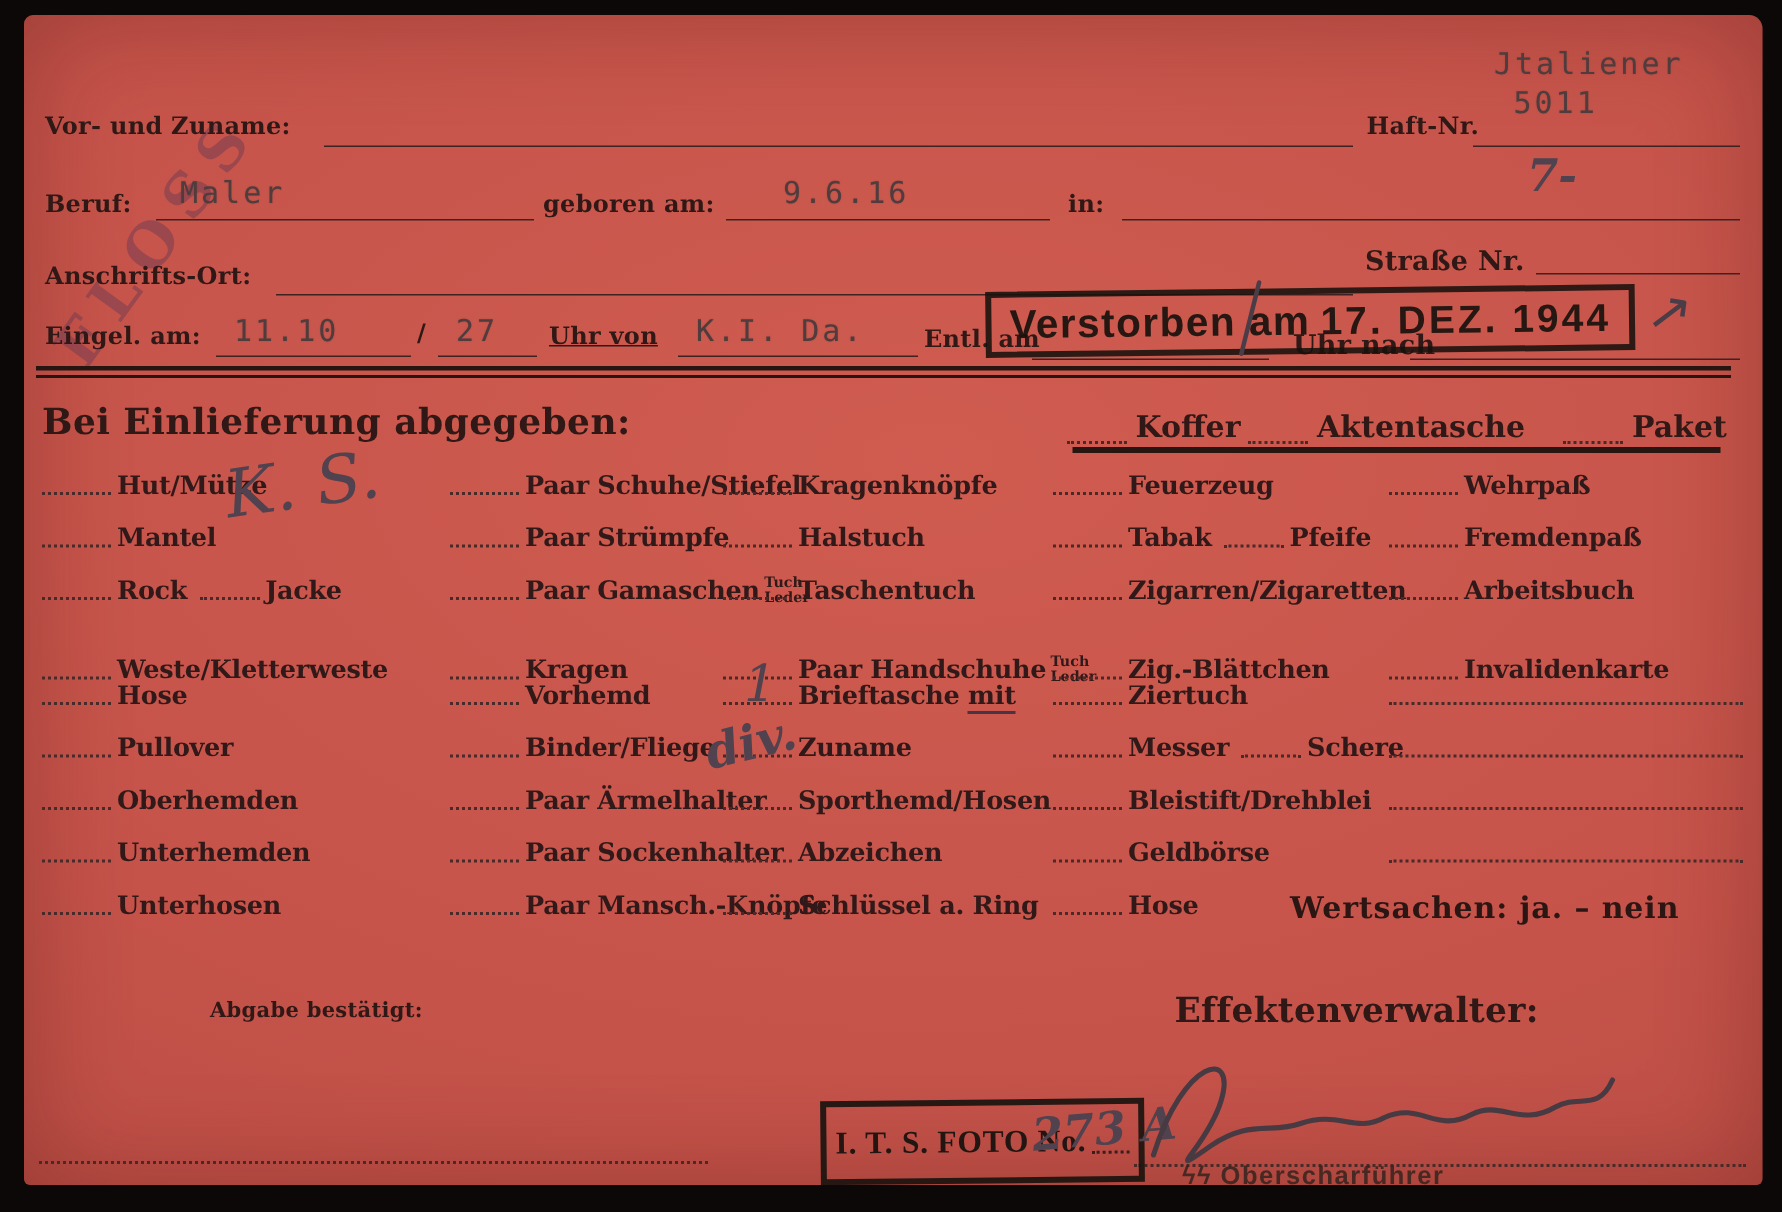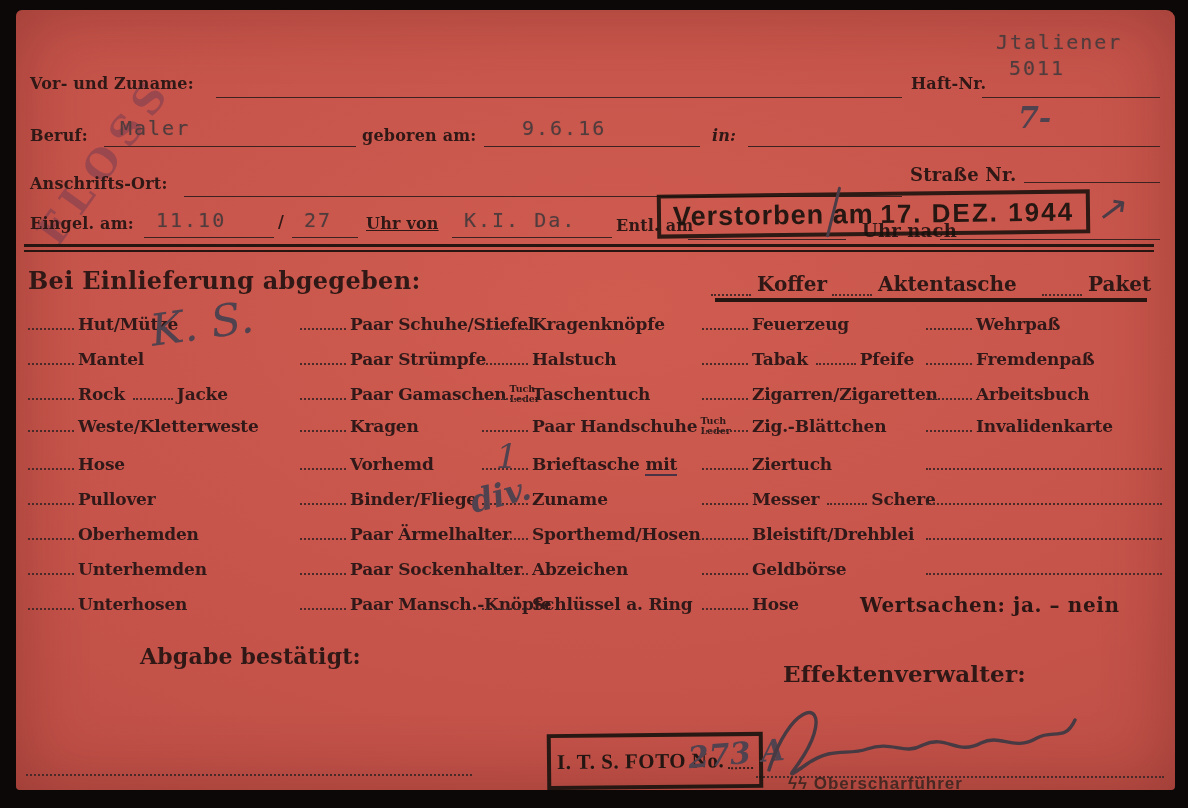--- a/index.html
+++ b/index.html
@@ -93,21 +93,21 @@
   <div class="fline" style="left:966px;top:87px;width:178px;"></div>
   <div class="typed" style="left:993px;top:46px;">5011</div>
   <div class="hand" style="left:1002px;top:90px;font-size:30px;font-weight:700;">7-</div>
 
   <div class="flabel" style="left:14px;top:116px;">Beruf:</div>
   <div class="fline" style="left:88px;top:136px;width:252px;"></div>
   <div class="typed" style="left:104px;top:106px;">Maler</div>
   <div class="flabel" style="left:346px;top:116px;">geboren am:</div>
   <div class="fline" style="left:468px;top:136px;width:216px;"></div>
   <div class="typed" style="left:506px;top:106px;">9.6.16</div>
-  <div class="flabel" style="left:696px;top:116px;font-style:italic;">in:</div>
+  <div class="flabel" style="left:696px;top:116px;">in:</div>
   <div class="fline" style="left:732px;top:136px;width:412px;"></div>
 
   <div class="flabel" style="left:14px;top:164px;">Anschrifts-Ort:</div>
   <div class="fline" style="left:168px;top:186px;width:718px;"></div>
   <div class="flabel sm" style="left:894px;top:154px;">Straße Nr.</div>
   <div class="fline" style="left:1008px;top:172px;width:136px;"></div>
 
   <div class="flabel" style="left:14px;top:204px;">Eingel. am:</div>
   <div class="fline" style="left:128px;top:227px;width:130px;"></div>
   <div class="typed" style="left:140px;top:198px;">11.10</div>
@@ -209,21 +209,21 @@
         </div>
         <div class="cell c4">
           <span class="leader"></span>
           <span class="item-label">Zigarren/Zigaretten</span>
         </div>
         <div class="cell c5">
           <span class="leader"></span>
           <span class="item-label">Arbeitsbuch</span>
         </div>
       </div>
-      <div class="grid-row" style="top: 402px;">
+      <div class="grid-row" style="top: 423px;">
         <div class="cell c1">
           <span class="leader"></span>
           <span class="item-label">Weste/Kletterweste</span>
         </div>
         <div class="cell c2">
           <span class="leader"></span>
           <span class="item-label">Kragen</span>
         </div>
         <div class="cell c3">
           <span class="leader"></span>
@@ -348,21 +348,21 @@
         <div class="cell c5">
           <span class="wert-label">Wertsachen:  ja. – nein</span>
         </div>
       </div>
     </div>
 
   <div class="hand" style="left:134px;top:288px;font-size:44px;transform:rotate(-8deg);">K. S.</div>
   <div class="hand" style="left:480px;top:426px;font-size:34px;">1</div>
   <div class="hand" style="left:454px;top:466px;font-size:32px;transform:rotate(-14deg);font-weight:700;">div.</div>
 
-  <div class="flabel" style="left:124px;top:633px;font-size:22px;">Abgabe bestätigt:</div>
+  <div class="flabel" style="left:124px;top:656px;font-size:14px;">Abgabe bestätigt:</div>
   <div class="flabel" style="left:767px;top:650px;font-size:23px;">Effektenverwalter:</div>
   <div class="dotline" style="left:10px;top:764px;width:446px;"></div>
   <div class="dotline" style="left:740px;top:766px;width:408px;"></div>
 
   <div class="its-box">
     <span class="its-label">I. T. S. FOTO No.</span>
     <span class="its-leader"></span>
   </div>
   <div class="hand" style="left:672px;top:726px;font-size:30px;font-weight:700;transform:rotate(-5deg);">273 A</div>
 

